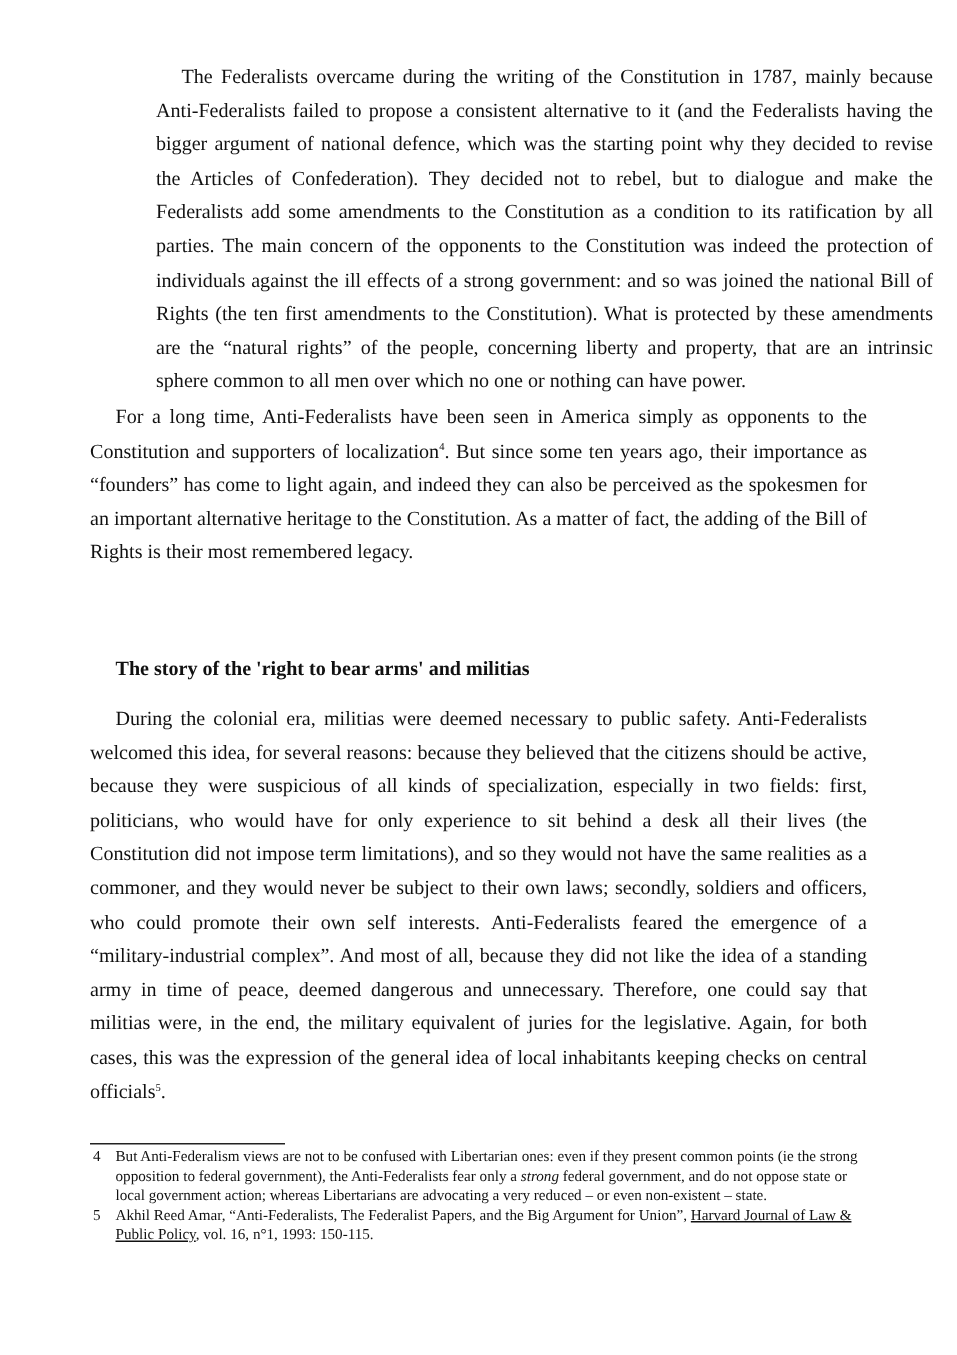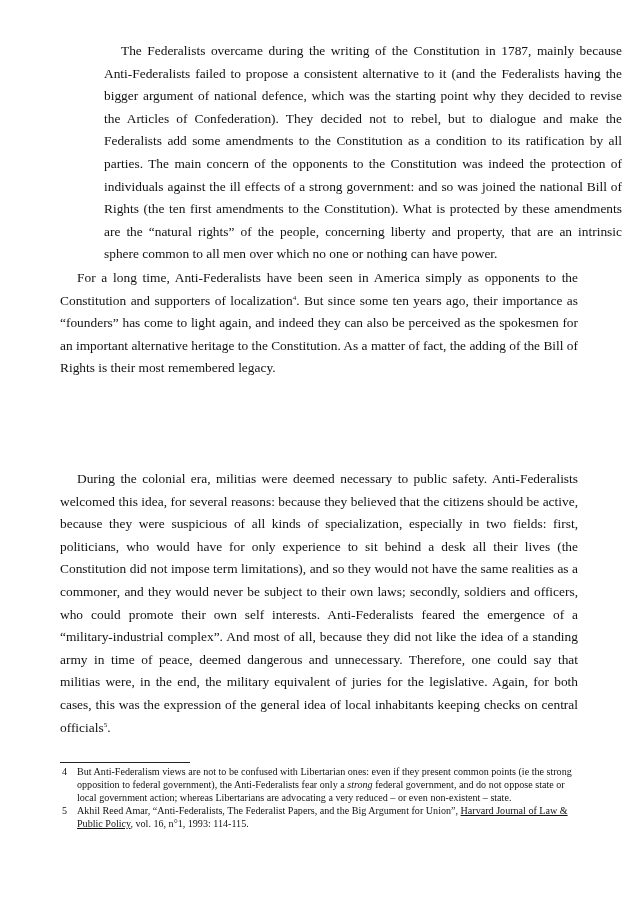--- a/index.html
+++ b/index.html
@@ -44,31 +44,32 @@
 <div class="page">
 
   <div class="body-text" id="para1">
     <p>The Federalists overcame during the writing of the Constitution in 1787, mainly because Anti-Federalists failed to propose a consistent alternative to it (and the Federalists having the bigger argument of national defence, which was the starting point why they decided to revise the Articles of Confederation). They decided not to rebel, but to dialogue and make the Federalists add some amendments to the Constitution as a condition to its ratification by all parties. The main concern of the opponents to the Constitution was indeed the protection of individuals against the ill effects of a strong government: and so was joined the national Bill of Rights (the ten first amendments to the Constitution). What is protected by these amendments are the “natural rights” of the people, concerning liberty and property, that are an intrinsic sphere common to all men over which no one or nothing can have power.</p>
   </div>
 
   <div class="body-text" id="para2">
     <p><span>For a long time, Anti-Federalists have been seen in America simply as opponents to the Constitution and supporters of localization</span><sup>4</sup><span>. But since some ten years ago, their importance as “founders” has come to light again, and indeed they can also be perceived as the spokesmen for an important alternative heritage to the Constitution. As a matter of fact, the adding of the Bill of Rights is their most remembered legacy.</span></p>
   </div>
 
+  <h3 class="heading">The story of the 'right to bear arms' and militias</h3>
 
   <div class="body-text" id="para3">
     <p><span>During the colonial era, militias were deemed necessary to public safety. Anti-Federalists welcomed this idea, for several reasons: because they believed that the citizens should be active, because they were suspicious of all kinds of specialization, especially in two fields: first, politicians, who would have for only experience to sit behind a desk all their lives (the Constitution did not impose term limitations), and so they would not have the same realities as a commoner, and they would never be subject to their own laws; secondly, soldiers and officers, who could promote their own self interests. Anti-Federalists feared the emergence of a “military-industrial complex”. And most of all, because they did not like the idea of a standing army in time of peace, deemed dangerous and unnecessary. Therefore, one could say that militias were, in the end, the military equivalent of juries for the legislative. Again, for both cases, this was the expression of the general idea of local inhabitants keeping checks on central officials</span><sup>5</sup><span>.</span></p>
   </div>
 
   <div class="fn-rule"></div>
 
   <div class="footnotes">
     <div class="fn">
       <span class="fn-num">4</span>
       <span class="fn-text"><span>But Anti-Federalism views are not to be confused with Libertarian ones: even if they present common points (ie the strong opposition to federal government), the Anti-Federalists fear only a </span><em>strong</em><span> federal government, and do not oppose state or local government action; whereas Libertarians are advocating a very reduced – or even non-existent – state.</span></span>
     </div>
     <div class="fn">
       <span class="fn-num">5</span>
-      <span class="fn-text"><span>Akhil Reed Amar, “Anti-Federalists, The Federalist Papers, and the Big Argument for Union”, </span><span class="u">Harvard Journal of Law &amp; Public Policy</span><span>, vol. 16, n°1, 1993: 114-115.</span></span>
+      <span class="fn-text"><span>Akhil Reed Amar, “Anti-Federalists, The Federalist Papers, and the Big Argument for Union”, </span><span class="u">Harvard Journal of Law &amp; Public Policy</span><span>, vol. 16, n°1, 1993: 150-115.</span></span>
     </div>
   </div>
 
 </div>
 
 </body></html>

